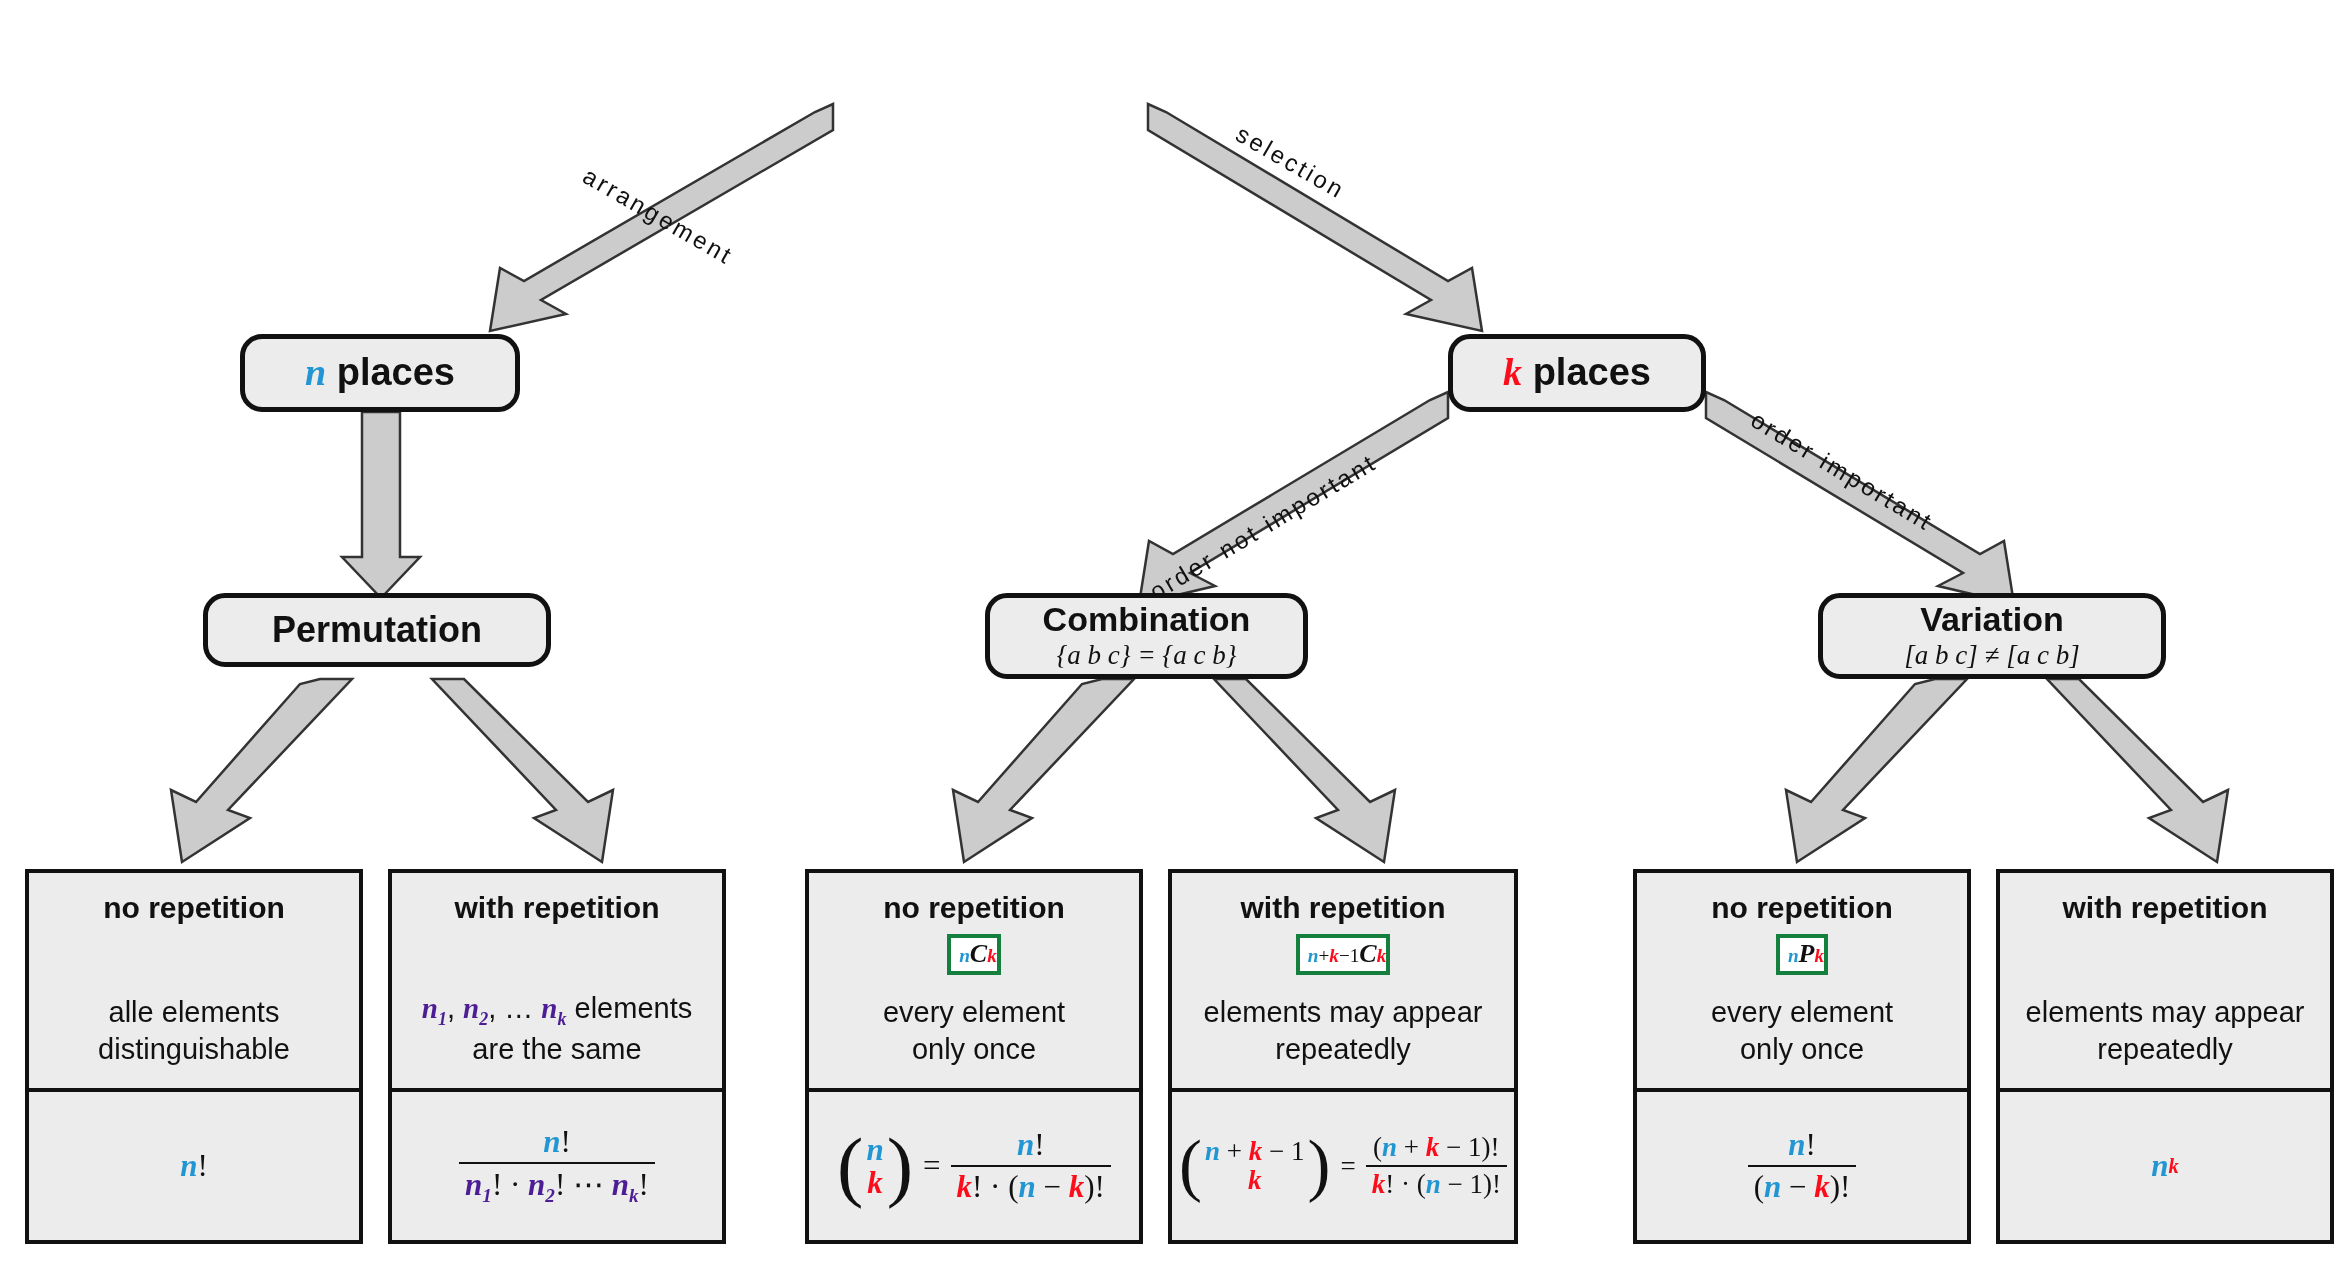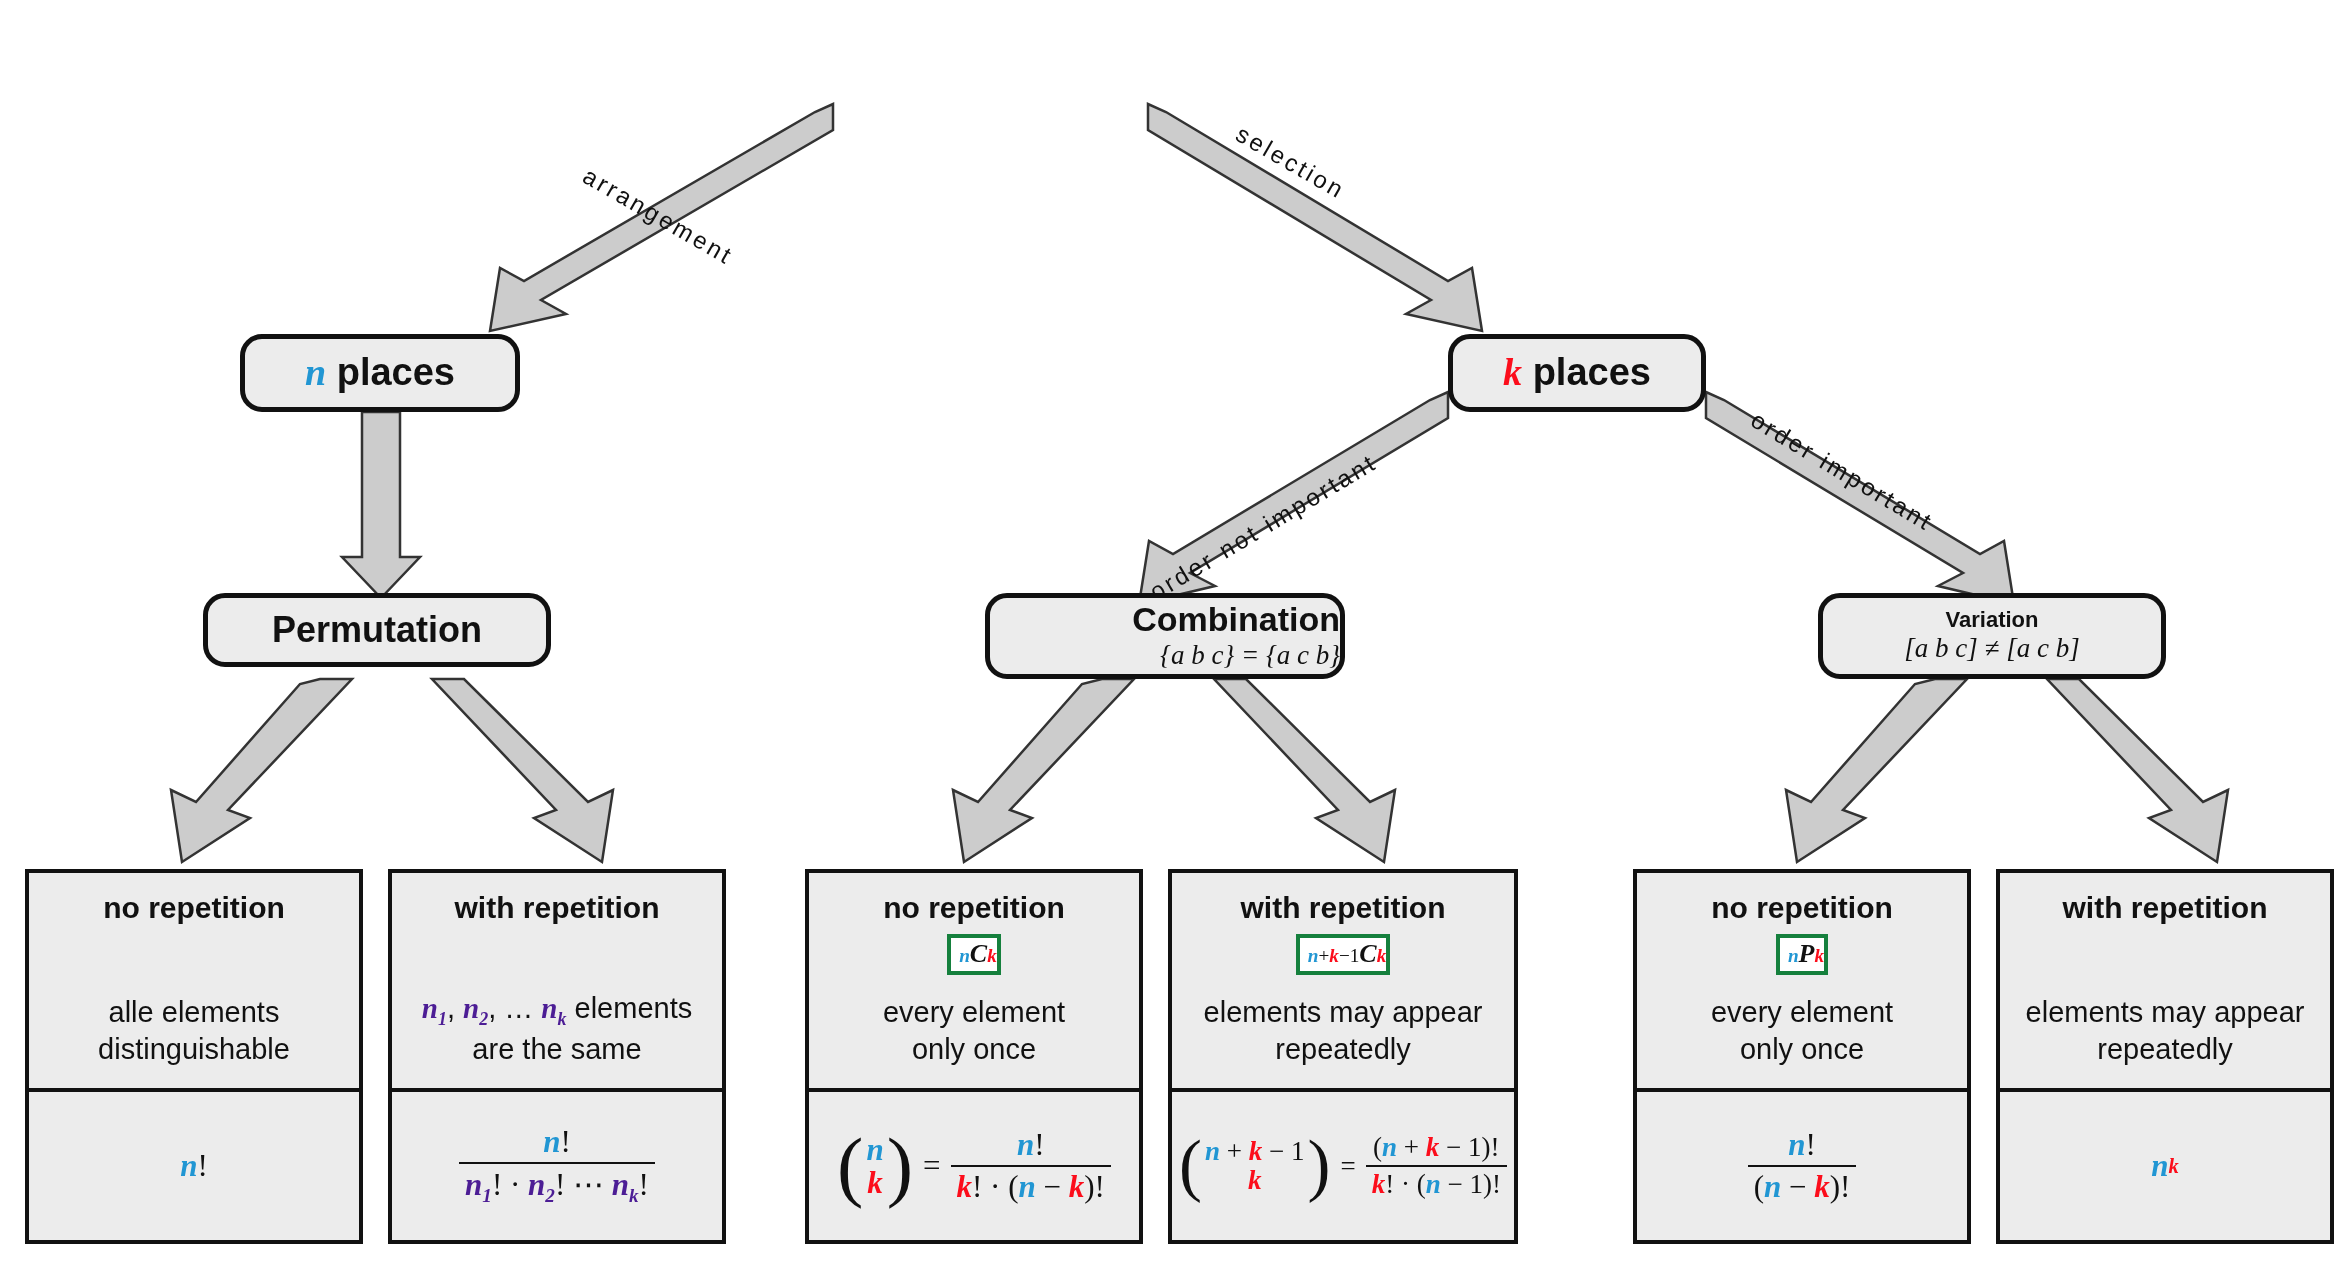--- a/index.html
+++ b/index.html
@@ -24,25 +24,25 @@
 
   #n-elements{left:833px;top:65px;width:315px;height:78px;}
   #n-elements .title{font-size:38px;}
   #n-places{left:240px;top:334px;width:280px;height:78px;}
   #n-places .title{font-size:38px;}
   #k-places{left:1448px;top:334px;width:258px;height:78px;}
   #k-places .title{font-size:38px;}
 
   #permutation{left:203px;top:593px;width:348px;height:74px;}
   #permutation .title{font-size:36px;}
-  #combination{left:985px;top:593px;width:360px;height:86px;align-items:flex-end;}
+  #combination{left:985px;top:593px;width:323px;height:86px;}
   #combination .title{font-size:34px;}
   #combination .sub{font-size:27px;}
   #variation{left:1818px;top:593px;width:348px;height:86px;}
-  #variation .title{font-size:22px;}
+  #variation .title{font-size:34px;}
   #variation .sub{font-size:27px;}
 
   
   .leaf{
     position:absolute;
     top:869px;
     width:338px;
     height:375px;
     border:4px solid #111;
     background:#ececec;

